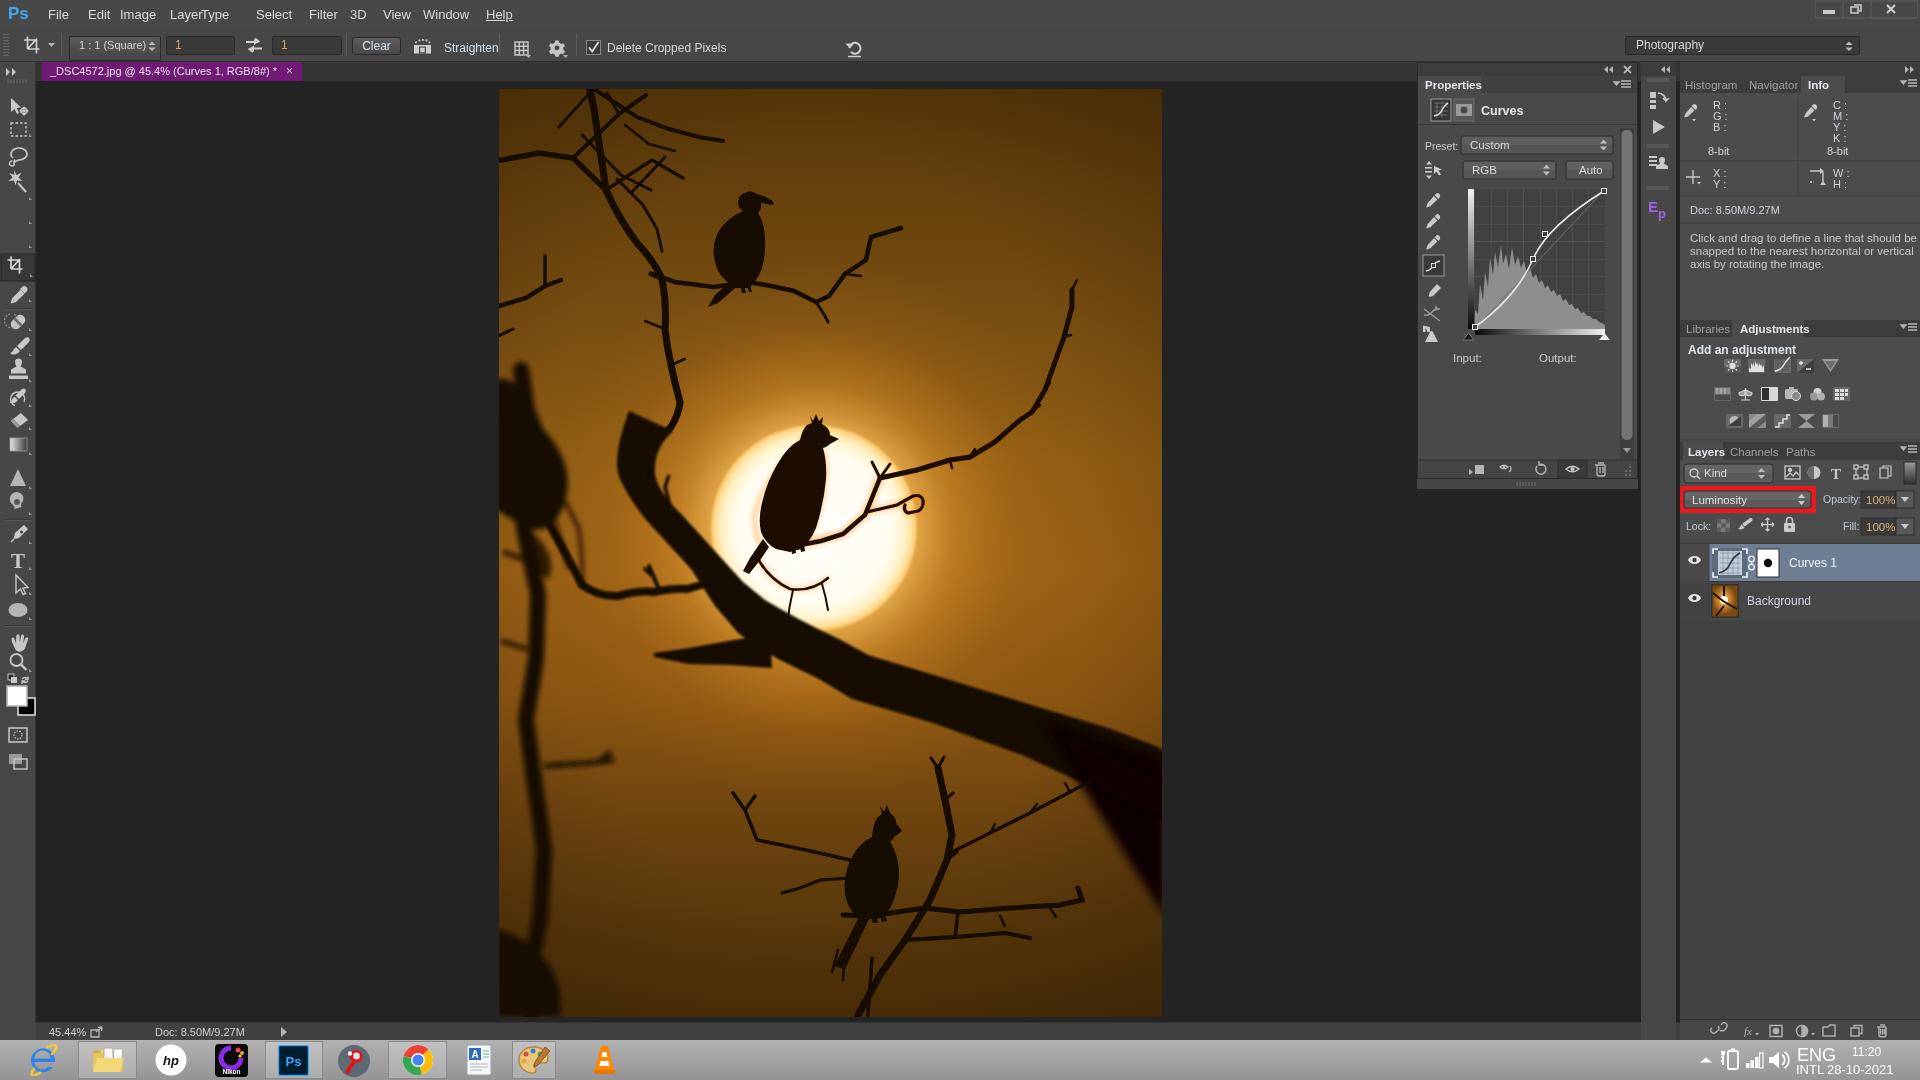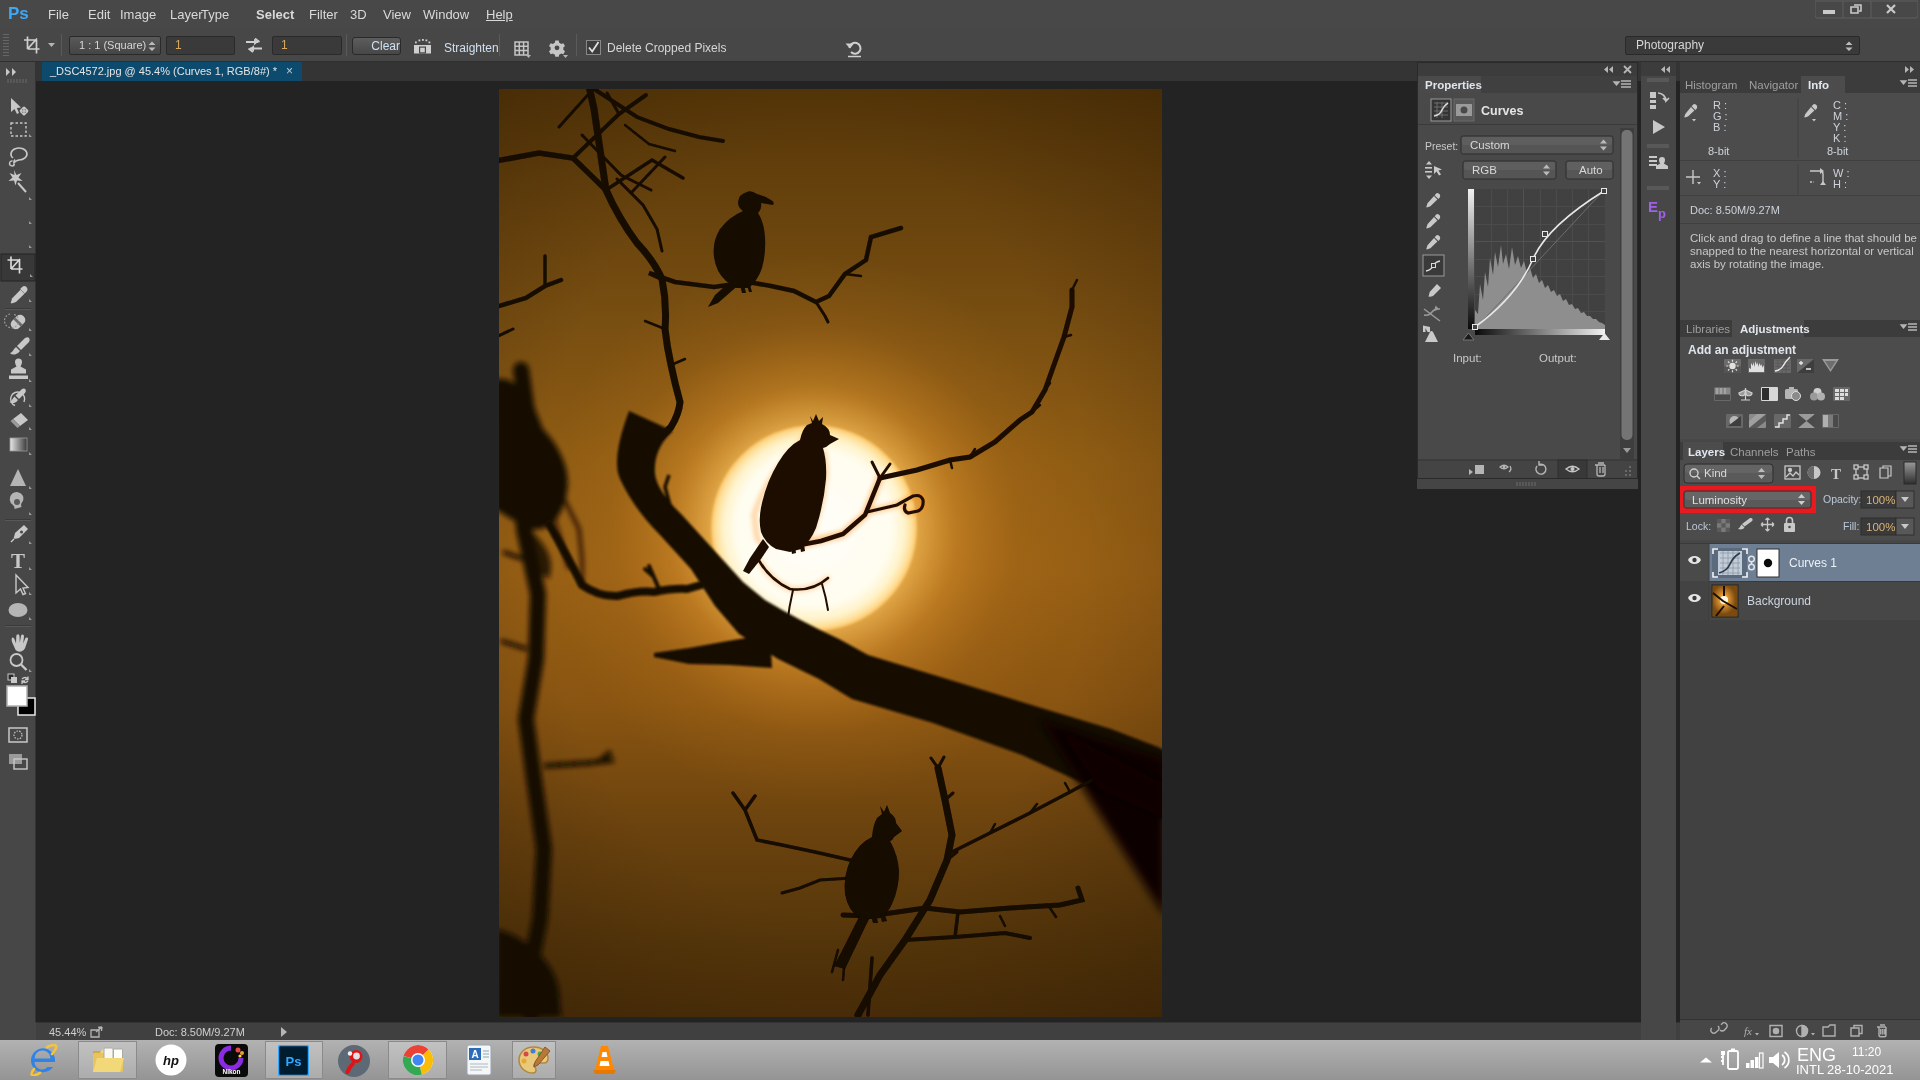--- a/index.html
+++ b/index.html
@@ -12,72 +12,72 @@
 #pslogo { left:8px; top:2px; width:29px; height:24px; color:#3fa8f2; font-size:17px; font-weight:bold; text-align:left; line-height:24px; }
 
 #optbar { left:0; top:28px; width:1920px; height:34px; background:#474747; border-bottom:1px solid #2f2f2f; }
 .obox { position:absolute; background:#3a3a3a; border:1px solid #2a2a2a; border-radius:2px; color:#d6d6d6; font-size:12px; }
 .obtn { position:absolute; background:linear-gradient(#5d5d5d,#474747); border:1px solid #2a2a2a; border-radius:3px; color:#d6d6d6; font-size:12px; text-align:center; }
 .olab { position:absolute; color:#d6d6d6; font-size:12px; }
 
 #toolbar { left:0; top:62px; width:36px; height:960px; background:#474747; border-right:1px solid #333; }
 
 #tabbar { left:36px; top:62px; width:1884px; height:19px; background:#343434; }
-#doctab { left:42px; top:62px; width:260px; height:19px; background:#0c4a6e; color:#e4e4e4; font-size:11px; line-height:19px; padding-left:8px; }
+#doctab { left:42px; top:62px; width:260px; height:19px; background:#701a75; color:#e4e4e4; font-size:11px; line-height:19px; padding-left:8px; }
 #canvas { left:36px; top:81px; width:1884px; height:941px; background:#232323; }
 #statusbar { left:36px; top:1022px; width:1884px; height:18px; background:#404040; border-top:1px solid #333; color:#cfcfcf; font-size:11px; }
 
 #rightdock { left:1680px; top:62px; width:240px; height:978px; background:#474747; }
 
 #taskbar { left:0; top:1040px; width:1920px; height:40px; background:linear-gradient(#b2b2b2,#949494); }
 .tbtn { position:absolute; top:1px; height:38px; border:1px solid #8a8a8a; background:rgba(255,255,255,0.22); }
 </style>
 </head>
 <body>
 <div id="stage">
   <div class="abs" id="menubar">
     <div class="abs" id="pslogo">Ps</div>
     <div class="mi" style="left:48px;">File</div>
     <div class="mi" style="left:88px;">Edit</div>
     <div class="mi" style="left:120px;text-align:center;">Image</div>
     <div class="mi" style="left:170px;text-align:right;">Layer</div>
     <div class="mi" style="left:201px;">Type</div>
-    <div class="mi" style="left:256px;font-weight:bold;">Select</div>
+    <div class="mi" style="left:256px;">Select</div>
     <div class="mi" style="left:309px;">Filter</div>
     <div class="mi" style="left:350px;">3D</div>
     <div class="mi" style="left:383px;">View</div>
     <div class="mi" style="left:423px;">Window</div>
     <div class="mi" style="left:486px;text-decoration:underline;">Help</div>
     <svg class="abs" style="left:1815px;top:0;" width="103" height="19" viewBox="0 0 103 19">
       <path d="M0,1 L103,1 M0,1 L0,16 Q0,18 3,18 L25,18 M28,1 L28,18 M25,18 L53,18 M56,1 L56,18 M53,18 L100,18 Q103,18 103,16 L103,1" stroke="#5f5f5f" fill="none"></path>
       <rect x="8" y="10" width="12" height="4" fill="#c9c9c9"></rect>
       <path d="M36,7 h7 v6 h-7 z M39,5 h7 v6 h-2" stroke="#c9c9c9" stroke-width="1.6" fill="none"></path>
       <path d="M72,5 l8,8 M80,5 l-8,8" stroke="#c9c9c9" stroke-width="2.2"></path>
     </svg>
   </div>
   <div class="abs" id="optbar">
     <div style="position:absolute;left:3px;top:6px;width:6px;height:22px;background:repeating-linear-gradient(#666 0 1px,transparent 1px 3px);"></div>
     <svg class="abs" style="left:23px;top:8px;" width="34" height="18" viewBox="0 0 34 18">
       <path d="M4.5,0.5 V13 M1,4 H13 M13.5,4 V17.5 M4.5,13 H16.5 M4.5,13 L14,2.5" stroke="#cfcfcf" stroke-width="1.7" fill="none"></path>
       <path d="M25,7 l7,0 l-3.5,4 z" fill="#b5b5b5"></path>
     </svg>
     <div style="position:absolute;left:61px;top:6px;width:1px;height:22px;background:#5a5a5a;"></div>
-    <div class="obox" style="left:69px;top:8px;width:92px;height:19px;line-height:17px;padding-left:9px;background:linear-gradient(#595959,#454545);font-size:11px;">1 : 1 (Square)
+    <div class="obox" style="left:69px;top:8px;width:92px;height:25px;line-height:17px;padding-left:9px;background:linear-gradient(#595959,#454545);font-size:11px;">1 : 1 (Square)
       <svg class="abs" style="right:4px;top:4px;" width="8" height="11" viewBox="0 0 8 11">
           <path d="M0.5,4 l3.5,-3.5 l3.5,3.5 z M0.5,6.5 l3.5,3.5 l3.5,-3.5 z" fill="#bbb"></path>
         </svg>
     </div>
     <div class="obox" style="left:166px;top:8px;width:69px;height:19px;line-height:17px;padding-left:8px;color:#d8a860;">1</div>
     <svg class="abs" style="left:245px;top:10px;" width="18" height="15" viewBox="0 0 18 15">
       <path d="M1,4 L13,4 M10,0.5 L14.5,4 M17,10.5 L5,10.5 M8,14 L3.5,10.5" stroke="#cfcfcf" stroke-width="1.8" fill="none"></path>
       <path d="M13,4 l-4,3.2 v-6.4 z M5,10.5 l4,-3.2 v6.4 z" fill="#cfcfcf"></path>
     </svg>
     <div class="obox" style="left:272px;top:8px;width:70px;height:19px;line-height:17px;padding-left:8px;color:#d8a860;">1</div>
     <div style="position:absolute;left:346px;top:6px;width:1px;height:22px;background:#5a5a5a;"></div>
-    <div class="obtn" style="left:352px;top:9px;width:49px;height:18px;line-height:16px;color:#cfe0f0;text-align:right;">Clear</div>
+    <div class="obtn" style="left:352px;top:9px;width:49px;height:18px;line-height:16px;color:#cfe0f0;">Clear</div>
     <svg class="abs" style="left:413px;top:10px;" width="19" height="16" viewBox="0 0 19 16">
       <g fill="#cfcfcf">
           <rect x="2" y="3.5" width="1.8" height="1.8"></rect>
           <rect x="5.5" y="1.5" width="1.8" height="1.8"></rect>
           <rect x="9" y="1" width="1.8" height="1.8"></rect>
           <rect x="12.5" y="1.5" width="1.8" height="1.8"></rect>
           <rect x="15.5" y="3.5" width="1.8" height="1.8"></rect>
         </g>
       <rect x="1" y="7" width="17" height="8.5" fill="#cfcfcf"></rect>
       <rect x="6" y="8.5" width="7" height="7" fill="#474747"></rect>

